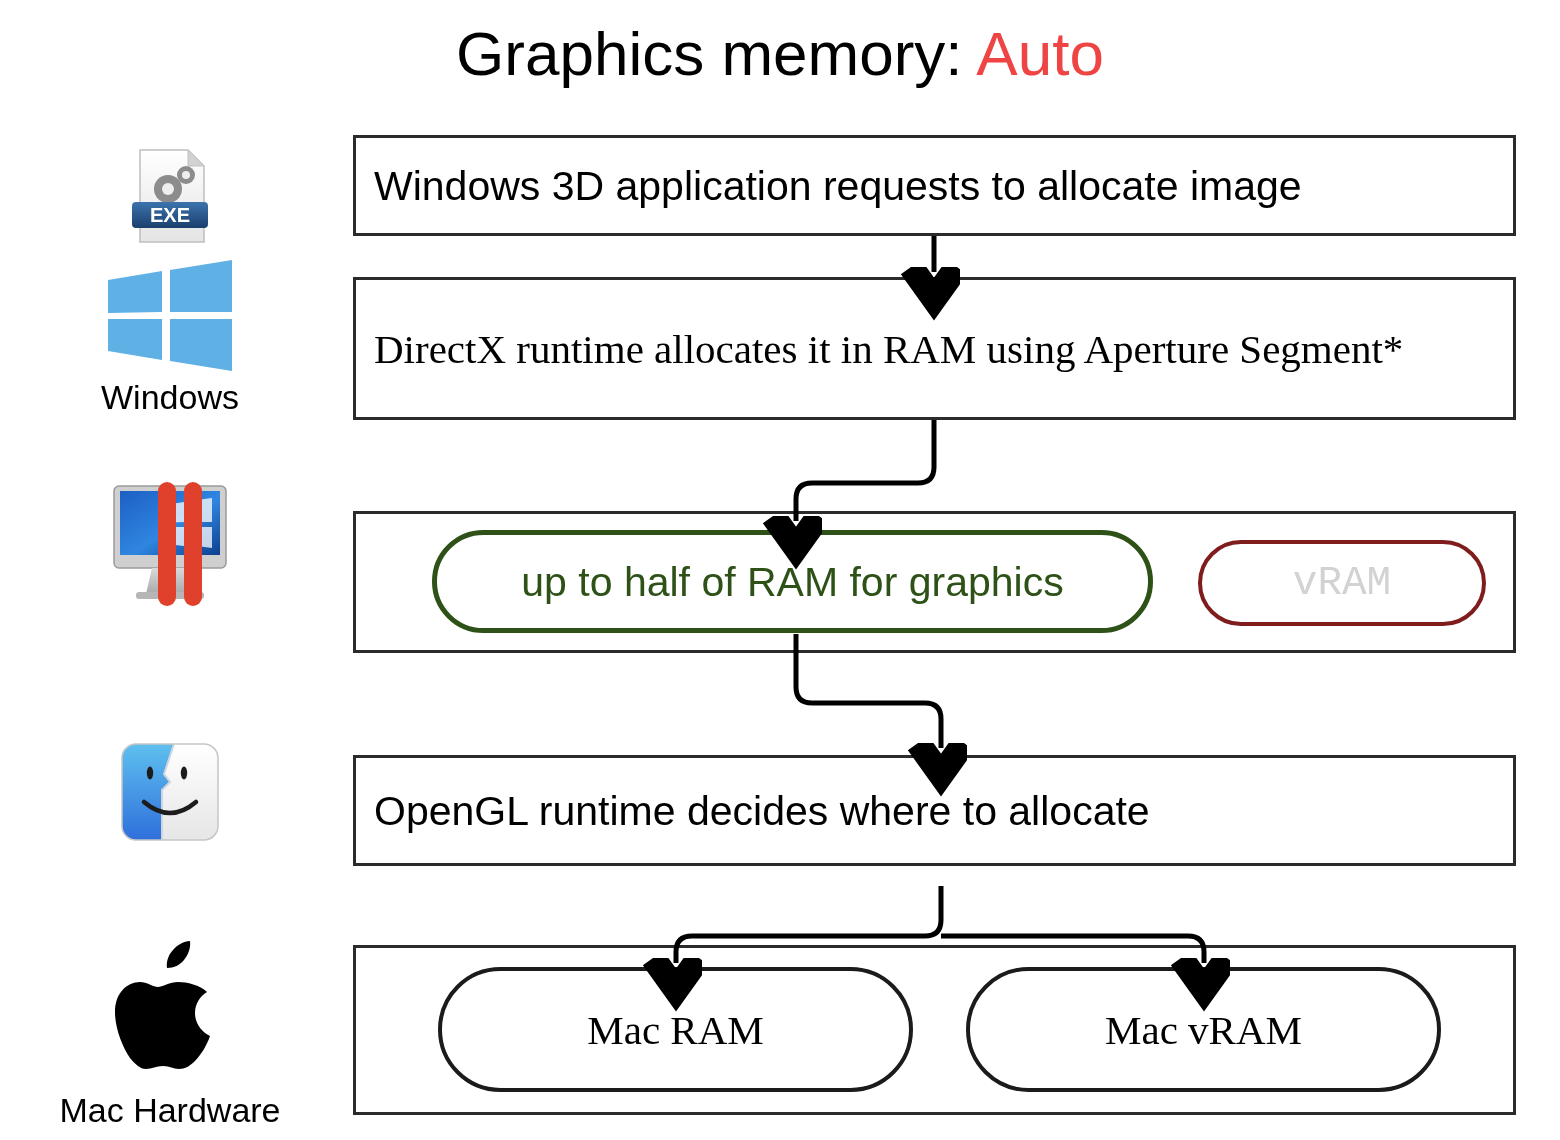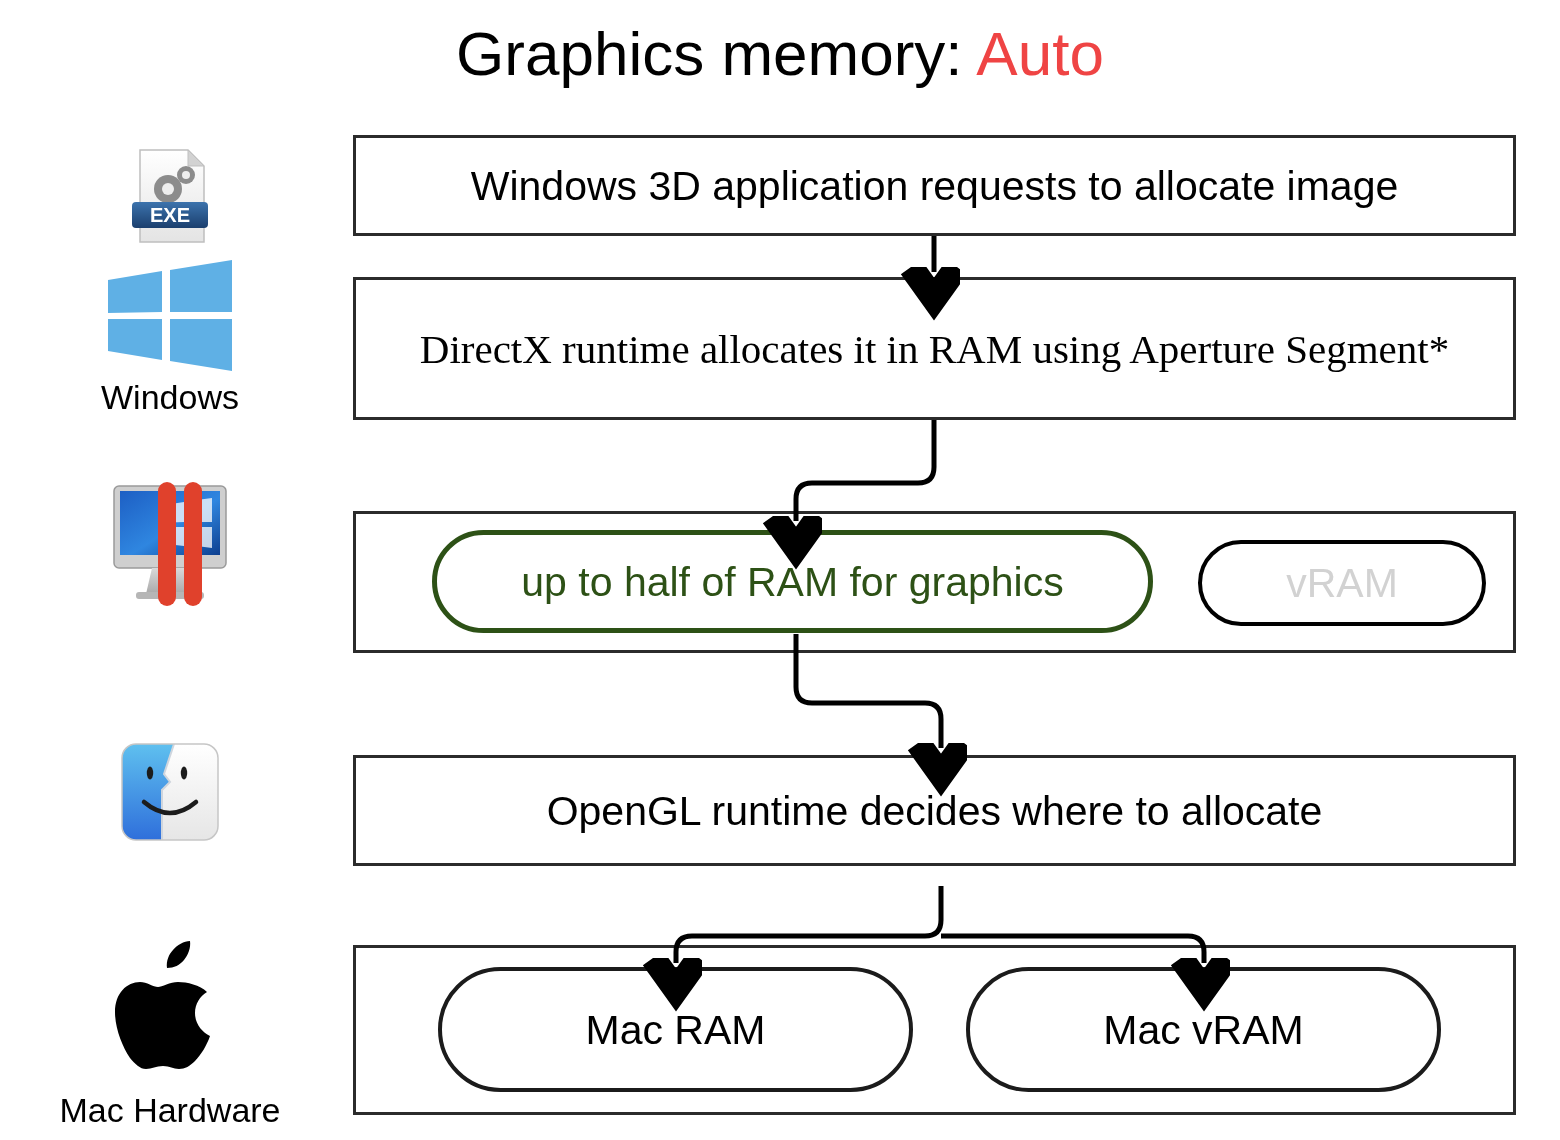--- a/index.html
+++ b/index.html
@@ -48,21 +48,21 @@
   }
 
   
   .flowbox {
     position: absolute;
     box-sizing: border-box;
     border: 3px solid #2b2b2b;
     background: #ffffff;
     display: flex;
     align-items: center;
-    justify-content: center;
+    justify-content: flex-start;
   }
   .flowbox .boxtext {
     font-size: 41px;
     line-height: 52px;
     text-align: center;
     padding: 0 18px;
   }
 
   
   .pill {
@@ -77,29 +77,30 @@
     font-size: 41px;
     line-height: 48px;
     white-space: nowrap;
   }
   .pill-green {
     border: 5px solid #2d5116;
     border-radius: 60px;
   }
   .pill-green .pilltext { color: #2d5116; }
   .pill-muted {
-    border: 4px solid #000000;
+    border: 4px solid #7f1d1d;
     border-radius: 60px;
+    font-family: Liberation Mono, monospace;
   }
   .pill-muted .pilltext { color: #d2d2d2; }
   .pill-plain {
     border: 4px solid #1b1b1b;
     border-radius: 70px;
   }
-  .pill-plain .pilltext { color: #000; }
+  .pill-plain .pilltext { color: #000; font-family: Liberation Serif, serif; }
 
   
   #connectors {
     position: absolute;
     left: 0;
     top: 0;
     width: 1560px;
     height: 1140px;
     pointer-events: none;
   }

